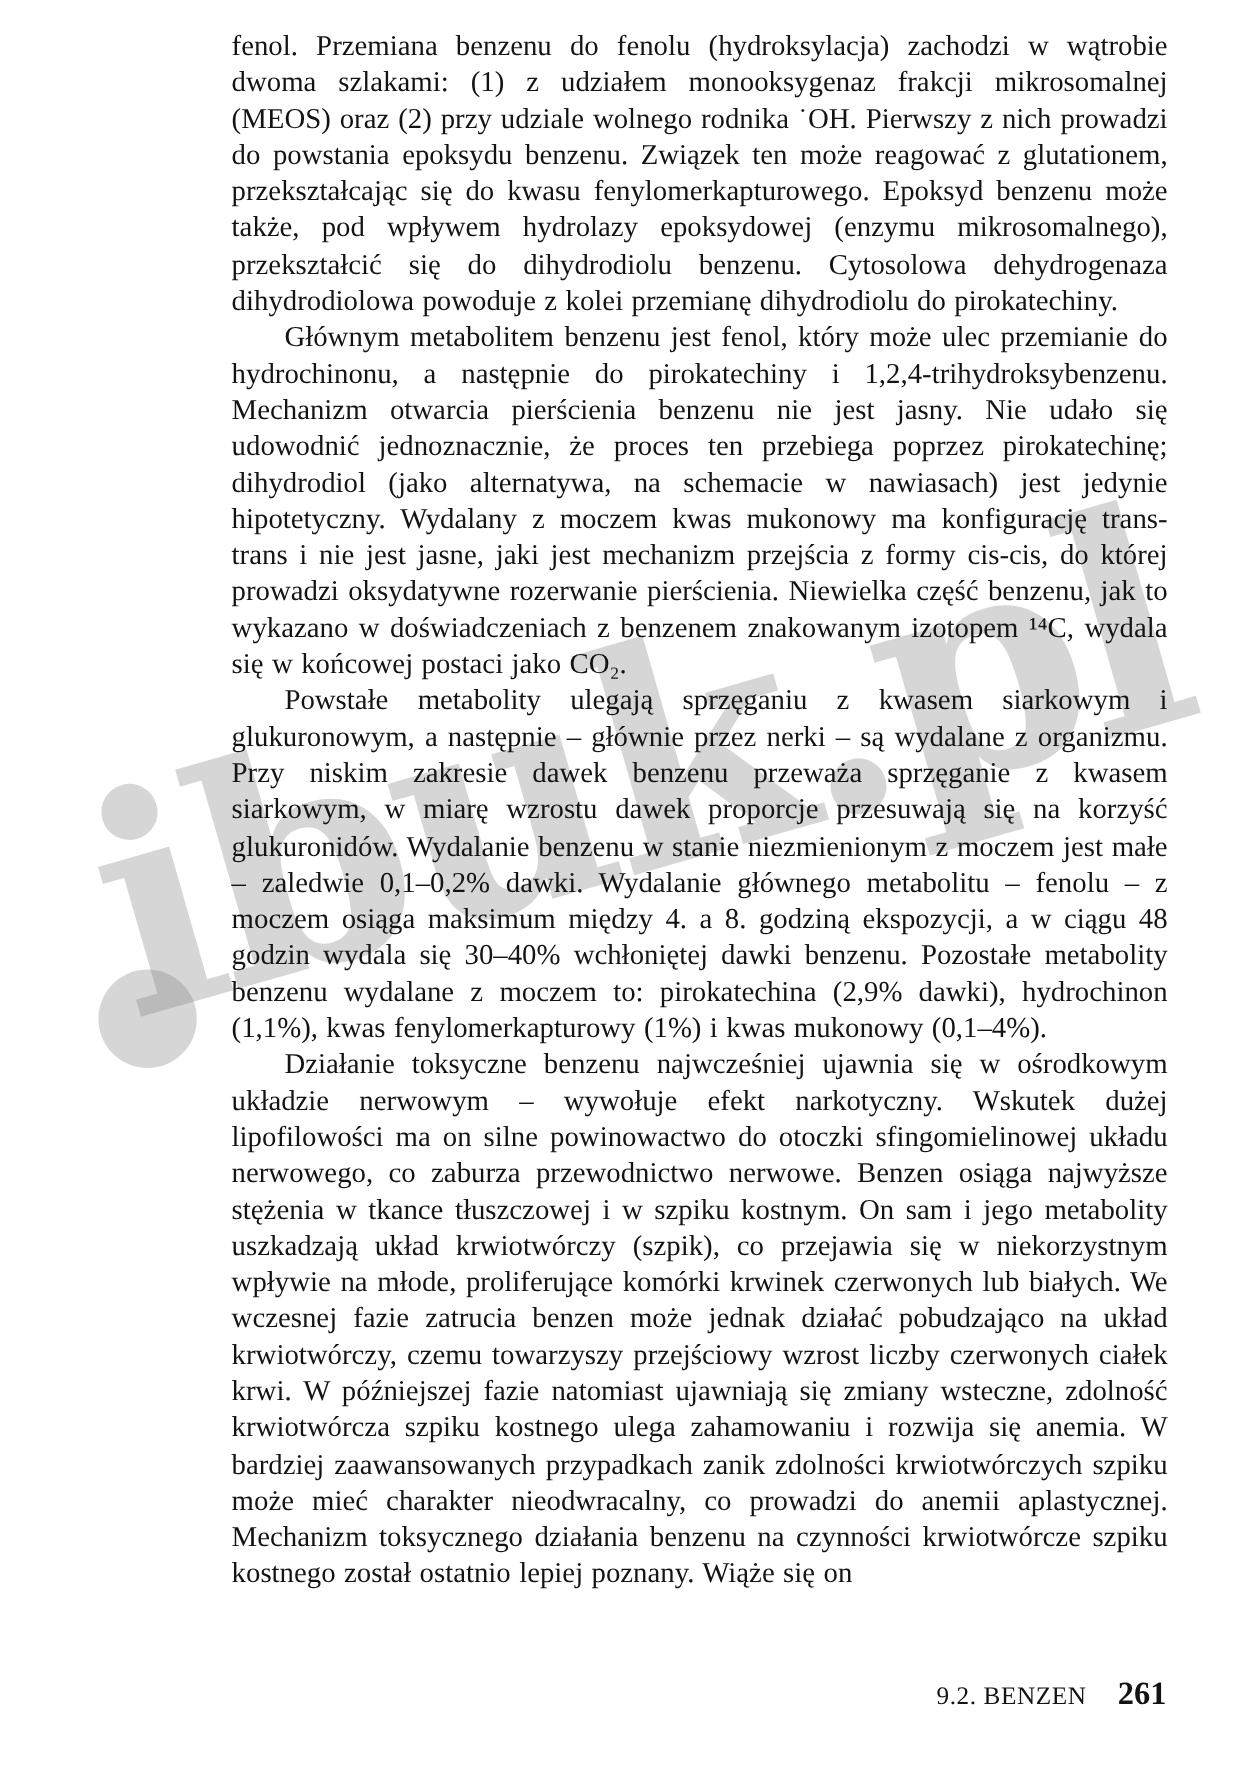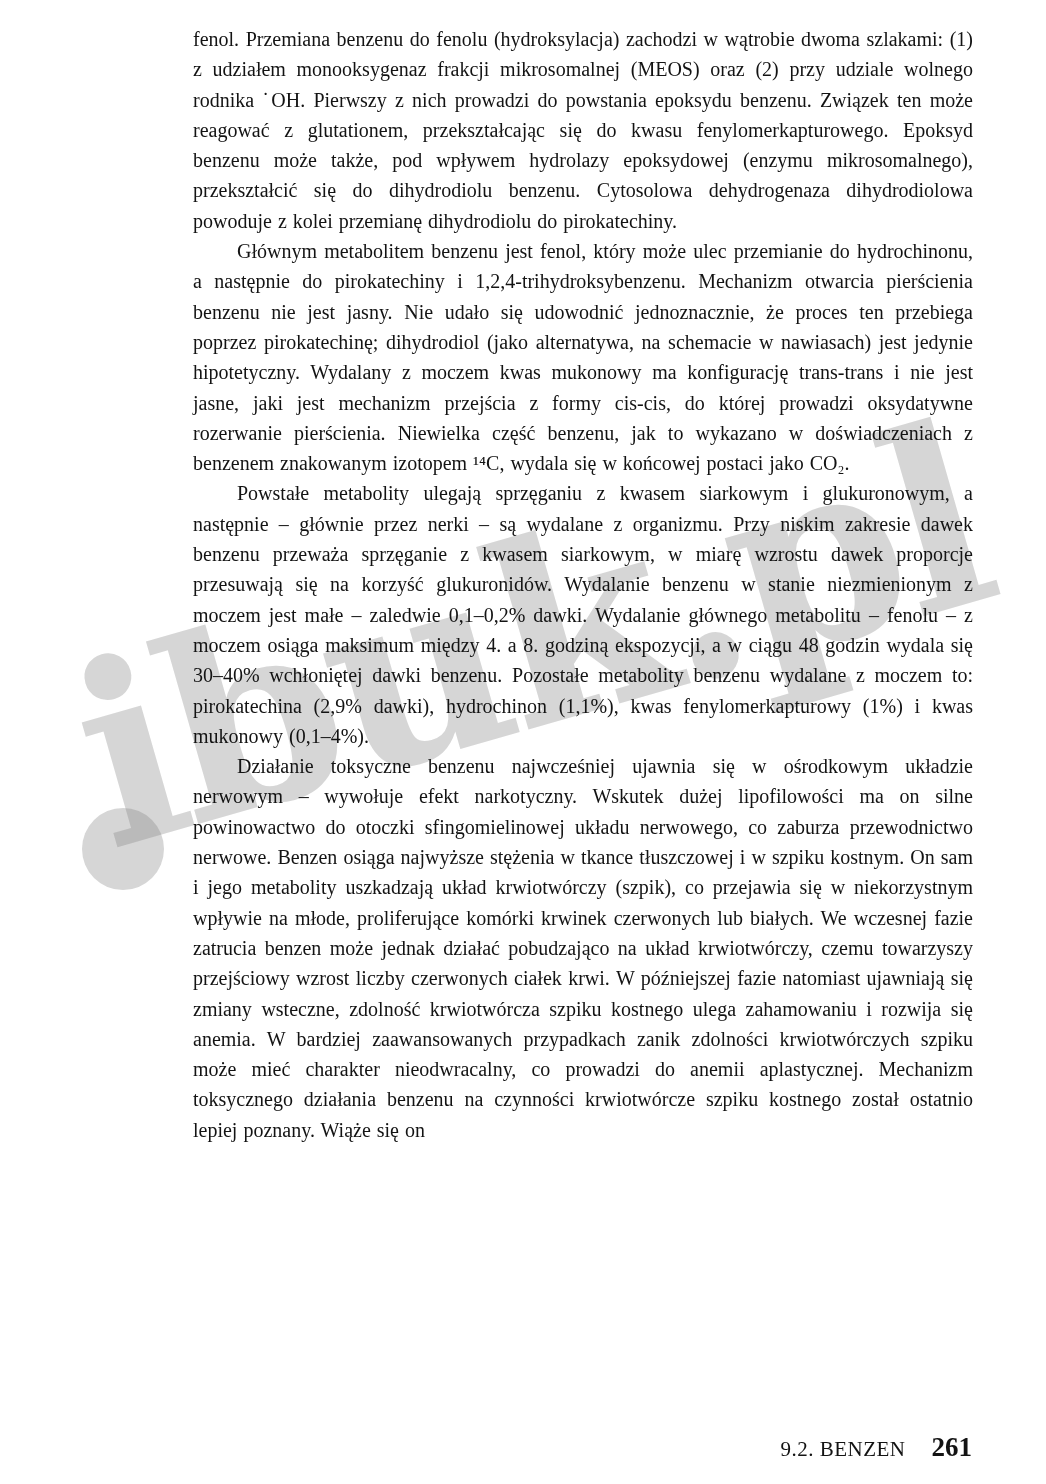--- a/index.html
+++ b/index.html
@@ -46,42 +46,41 @@
 
   .content {
     position: absolute;
     left: 193px;
     top: 24px;
     width: 780px;
     z-index: 1;
   }
   .para {
     margin: 0;
-    font-size: 20px;
+    font-size: 24px;
     line-height: 30.3px;
     text-align: justify;
     text-indent: 44px;
     color: #131313;
     word-spacing: 1px;
   }
   .para.first {
     text-indent: 0;
   }
 
   .footer {
     position: absolute;
     right: 74px;
     top: 1396px;
     z-index: 1;
     display: flex;
     align-items: baseline;
     gap: 26px;
     font-family: "Liberation Serif", serif;
     color: #131313;
-    margin-top: 36px;
   }
   .running-head {
     font-size: 21px;
     letter-spacing: 0.5px;
   }
   .page-number {
     font-size: 27px;
     font-weight: 700;
   }
 </style>

